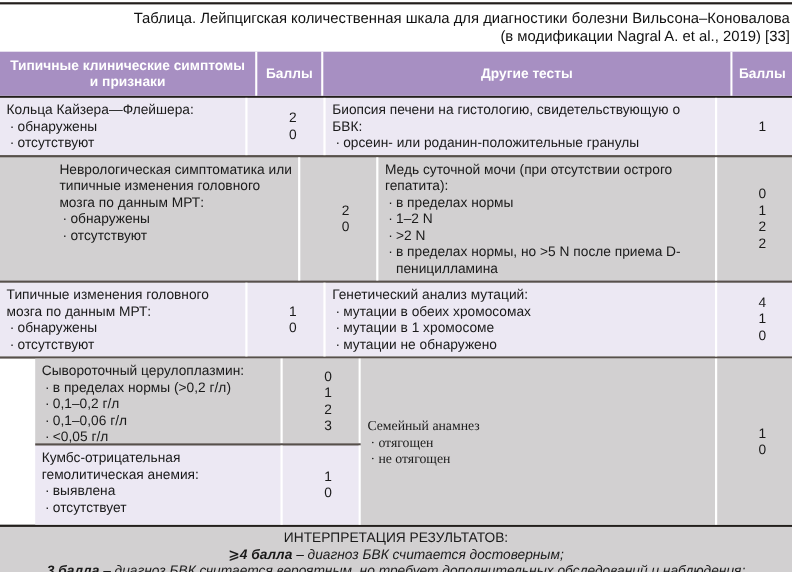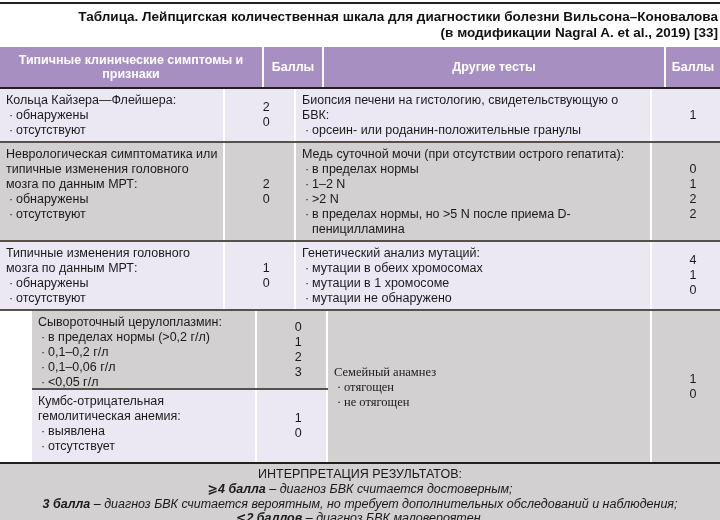--- a/index.html
+++ b/index.html
@@ -5,27 +5,27 @@
   :root{
     --purple:#a78fc2; --lav:#ece8f3; --gray:#d2d0d1;
     --sep:#57504b; --rule:#231f1c; --txt:#1a1a1a;
   }
   *{box-sizing:border-box; margin:0; padding:0;}
   html,body{background:#fff;}
   body{font-family:"Liberation Sans","DejaVu Sans",sans-serif; color:var(--txt);}
   .page{width:720px; height:520px; background:#fff; overflow:hidden; position:relative;}
   .top-rule,.bottom-rule{height:2px; background:var(--rule); width:720px;}
   .top-rule{margin-top:2px;}
-  .title{padding:5px 2px 4px 2px; text-align:right; font-weight:bold; font-size:13.5px; line-height:16px; color:#111;}
+  .title{padding:5px 2px 4px 2px; text-align:right; font-weight:normal; font-size:13.5px; line-height:16px; color:#111;}
   
   .header-row{display:flex; margin-top:2px;}
   .th{background:var(--purple); color:#fff; font-weight:bold; font-size:12.5px; line-height:14px;
       display:flex; align-items:center; justify-content:center; text-align:center;
       min-height:40px; border-right:2px solid #fff; padding:2px 4px;}
-  .th.c1{width:264px;} .th.c2{width:60px;} .th.c3{flex:1;} .th.c4{width:54px; border-right:none;}
+  .th.c1{width:234px;} .th.c2{width:60px;} .th.c3{flex:1;} .th.c4{width:54px; border-right:none;}
   
   #bands{border-top:2px solid var(--rule);}
   .band{display:flex;}
   .band + .band{border-top:2px solid var(--sep);}
   .bg-lavender{background:var(--lav);} .bg-gray{background:var(--gray);}
   .pair{display:flex;gap:14px;}
   .pair.left{width:296px;}
   .pair.right{flex:1;}
   .cell{border-right:2px solid #fff;}
   .cell.text{padding:4px 5px 3px 6px; font-size:12.5px; line-height:15px;}
@@ -91,21 +91,21 @@
               <div class="line item">
                 <span class="dot">·</span>
                 <span>орсеин- или роданин-положительные гранулы</span>
               </div>
             </div>
             <div class="cell score">
               <div>1</div>
             </div>
           </div>
         </div>
-        <div class="band bg-gray" style="min-height: 86px;">
+        <div class="band bg-gray" style="min-height: 86px; padding-left: 48px;">
           <div class="pair left">
             <div class="cell text">
               <div class="line">Неврологическая симптоматика или типичные изменения головного мозга по данным МРТ:</div>
               <div class="line item">
                 <span class="dot">·</span>
                 <span>обнаружены</span>
               </div>
               <div class="line item">
                 <span class="dot">·</span>
                 <span>отсутствуют</span>

